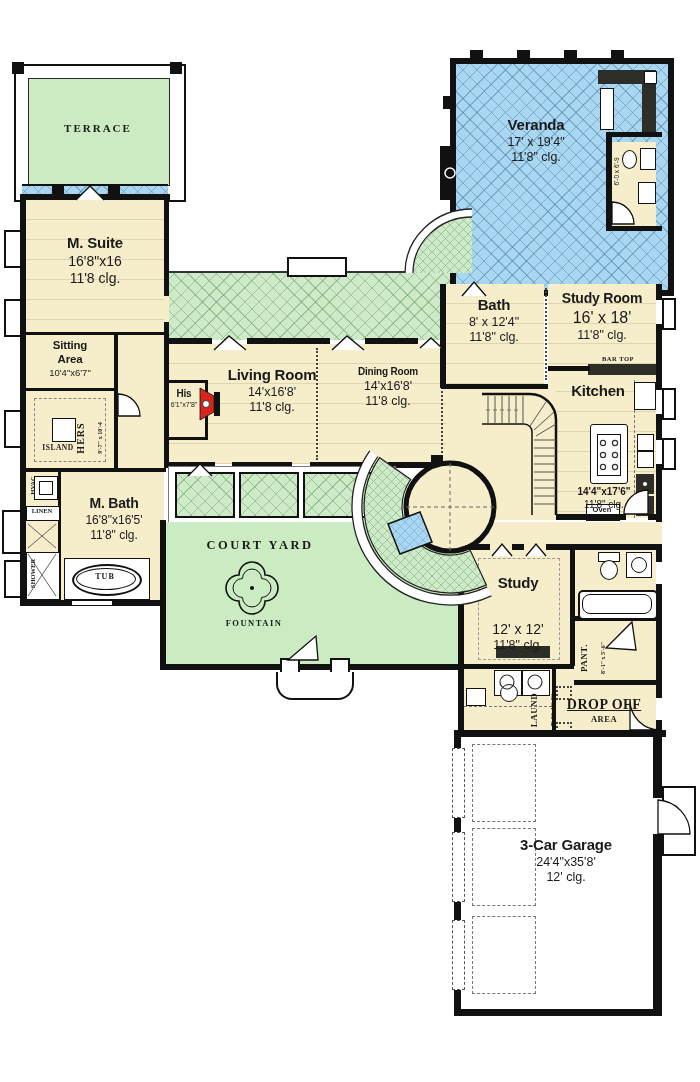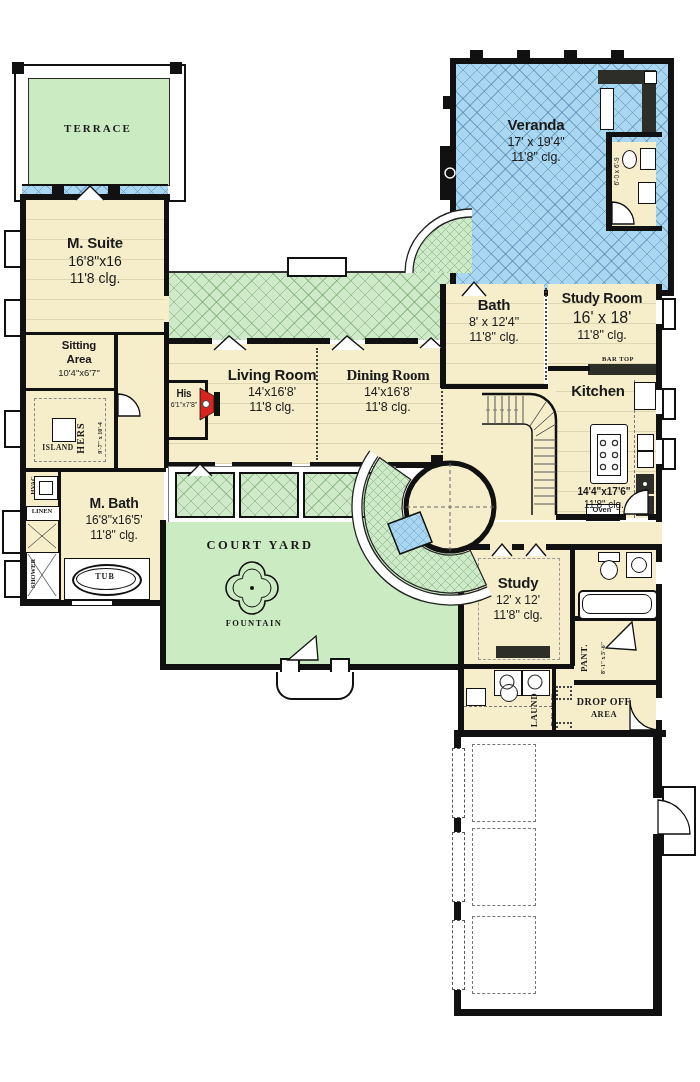--- a/index.html
+++ b/index.html
@@ -60,21 +60,21 @@
   <div class="wall" style="left:24px;top:468px;width:142px;height:4px;"></div>
   <div class="wall" style="left:58px;top:472px;width:3px;height:130px;"></div>
   <div class="wall" style="left:20px;top:600px;width:150px;height:6px;"></div>
   <div class="abs" style="left:72px;top:601px;width:40px;height:4px;background:#fff;"></div>
 
   <div class="lbl" style="left:95px;top:234px;">
     <div class="rname" style="font-size:15px;">M. Suite</div>
     <div style="font-size:14px;">16'8"x16</div>
     <div style="font-size:14px;">11'8 clg.</div>
   </div>
-  <div class="lbl" style="left:70px;top:338px;margin-left:9px;">
+  <div class="lbl" style="left:70px;top:338px;">
     <div class="rname" style="font-size:11.5px;">Sitting</div>
     <div class="rname" style="font-size:11.5px;">Area</div>
     <div style="font-size:9.5px;">10'4"x6'7"</div>
   </div>
   <div class="dashbox" style="left:34px;top:398px;width:70px;height:62px;border-color:#888;"></div>
   <div class="rot serif" style="left:53px;top:420px;width:70px;">
     <span style="font-size:10px;letter-spacing:1px;">HERS</span><br>
     <span style="font-size:6px;">9'-7" x 10'-4</span>
   </div>
   <div class="box" style="left:52px;top:418px;width:22px;height:22px;"></div>
@@ -116,21 +116,21 @@
   <div class="wall" style="left:310px;top:462px;width:60px;height:6px;"></div>
   <div class="wall" style="left:388px;top:462px;width:50px;height:6px;"></div>
   <div class="dotline" style="left:316px;top:348px;height:112px;"></div>
   <div class="dotline" style="left:441px;top:348px;height:112px;"></div>
   <div class="lbl" style="left:272px;top:366px;">
     <div class="rname" style="font-size:15px;">Living Room</div>
     <div style="font-size:12.5px;">14'x16'8'</div>
     <div style="font-size:12.5px;">11'8 clg.</div>
   </div>
   <div class="lbl" style="left:388px;top:366px;">
-    <div class="rname" style="font-size:15px;font-family:Liberation Serif, serif;">Dining Room</div>
+    <div class="rname" style="font-size:10px;">Dining Room</div>
     <div style="font-size:12.5px;">14'x16'8'</div>
     <div style="font-size:12.5px;">11'8 clg.</div>
   </div>
 
   <div class="abs" style="left:166px;top:380px;width:36px;height:54px;background:#f6eecb;border:3px solid #111;"></div>
   <div class="lbl" style="left:184px;top:388px;">
     <div class="rname" style="font-size:10px;">His</div>
     <div style="font-size:7px;">6'1"x7'8"</div>
   </div>
 
@@ -234,21 +234,21 @@
   <div class="abs" style="left:656px;top:562px;width:6px;height:22px;background:#fff;"></div>
   <div class="abs" style="left:656px;top:698px;width:6px;height:22px;background:#fff;"></div>
   <div class="wall" style="left:570px;top:548px;width:5px;height:118px;"></div>
   <div class="wall" style="left:458px;top:664px;width:116px;height:5px;"></div>
   <div class="wall" style="left:574px;top:616px;width:88px;height:5px;"></div>
   <div class="wall" style="left:574px;top:680px;width:88px;height:5px;"></div>
   <div class="wall" style="left:552px;top:668px;width:4px;height:64px;"></div>
   <div class="dashbox" style="left:478px;top:558px;width:80px;height:100px;border-color:#999;"></div>
   <div class="lbl" style="left:518px;top:574px;">
     <div class="rname" style="font-size:15px;">Study</div>
-    <div style="font-size:12px;">12' x 12'</div>
+    <div style="font-size:14px;margin-top:28px;">12' x 12'</div>
     <div style="font-size:12.5px;">11'8" clg.</div>
   </div>
   <div class="dark" style="left:496px;top:646px;width:54px;height:12px;"></div>
 
   <div class="box" style="left:626px;top:552px;width:24px;height:24px;"></div>
   <div class="abs" style="left:631px;top:557px;width:14px;height:14px;border:1px solid #111;border-radius:50%;background:#fff;"></div>
   <div class="box" style="left:598px;top:552px;width:20px;height:8px;"></div>
   <div class="abs" style="left:600px;top:560px;width:16px;height:18px;border:1.5px solid #111;border-radius:50%;background:#fff;"></div>
   <div class="abs" style="left:578px;top:590px;width:76px;height:26px;border:2px solid #111;border-radius:5px;background:#fff;"></div>
   <div class="abs" style="left:582px;top:594px;width:68px;height:18px;border:1px solid #111;border-radius:8px;"></div>
@@ -262,37 +262,42 @@
   <div class="box" style="left:522px;top:670px;width:26px;height:24px;"></div>
   <div class="box" style="left:466px;top:688px;width:18px;height:16px;"></div>
   <div class="abs" style="left:500px;top:684px;width:16px;height:16px;border:1.5px solid #111;border-radius:50%;background:#fff;"></div>
   <div class="abs" style="left:464px;top:706px;width:88px;height:0;border-top:1px dashed #777;"></div>
   <div class="rot serif" style="left:511px;top:692px;width:60px;">
     <span style="font-size:9px;letter-spacing:.5px;">LAUND</span><br>
     <span style="font-size:6px;">7'-3"x12'-0"</span>
   </div>
 
   <div class="lbl serif" style="left:604px;top:696px;">
-    <div style="font-size:10px;letter-spacing:.5px;">DROP OFF</div>
+    <div style="font-size:14px;letter-spacing:.5px;text-decoration:underline;">DROP OFF</div>
     <div style="font-size:8.5px;letter-spacing:.5px;">AREA</div>
   </div>
   <div class="abs" style="left:556px;top:686px;width:12px;height:10px;border:2px dotted #444;"></div>
   <div class="abs" style="left:556px;top:722px;width:12px;height:10px;border:2px dotted #444;"></div>
 
   <div class="wall" style="left:454px;top:730px;width:212px;height:7px;"></div>
   <div class="abs" style="left:461px;top:737px;width:192px;height:272px;background:#fff;"></div>
   <div class="wall" style="left:454px;top:730px;width:7px;height:286px;"></div>
   <div class="wall" style="left:653px;top:730px;width:9px;height:286px;"></div>
   <div class="wall" style="left:454px;top:1009px;width:208px;height:7px;"></div>
   <div class="dashbox" style="left:472px;top:744px;width:62px;height:76px;"></div>
   <div class="dashbox" style="left:472px;top:828px;width:62px;height:76px;"></div>
   <div class="dashbox" style="left:472px;top:916px;width:62px;height:76px;"></div>
   <div class="abs" style="left:452px;top:748px;width:11px;height:68px;background:#fff;border:1px dashed #555;"></div>
   <div class="abs" style="left:452px;top:832px;width:11px;height:68px;background:#fff;border:1px dashed #555;"></div>
   <div class="abs" style="left:452px;top:920px;width:11px;height:68px;background:#fff;border:1px dashed #555;"></div>
+  <div class="lbl" style="left:566px;top:836px;">
+    <div class="rname" style="font-size:15px;">3-Car Garage</div>
+    <div style="font-size:12.5px;">24'4"x35'8'</div>
+    <div style="font-size:12.5px;">12' clg.</div>
+  </div>
   <div class="bump" style="left:662px;top:786px;width:30px;height:66px;"></div>
   <div class="abs" style="left:653px;top:798px;width:9px;height:36px;background:#fff;"></div>
   <div class="post" style="left:520px;top:1012px;width:26px;height:4px;"></div>
   <div class="post" style="left:554px;top:1012px;width:26px;height:4px;"></div>
   <div class="post" style="left:588px;top:1012px;width:26px;height:4px;"></div>
 
   <svg class="overlay" width="700" height="1082" viewBox="0 0 700 1082">
     <defs>
       <pattern id="gh" width="9" height="9" patternUnits="userSpaceOnUse">
         <rect width="9" height="9" fill="#cfeac8"></rect>

